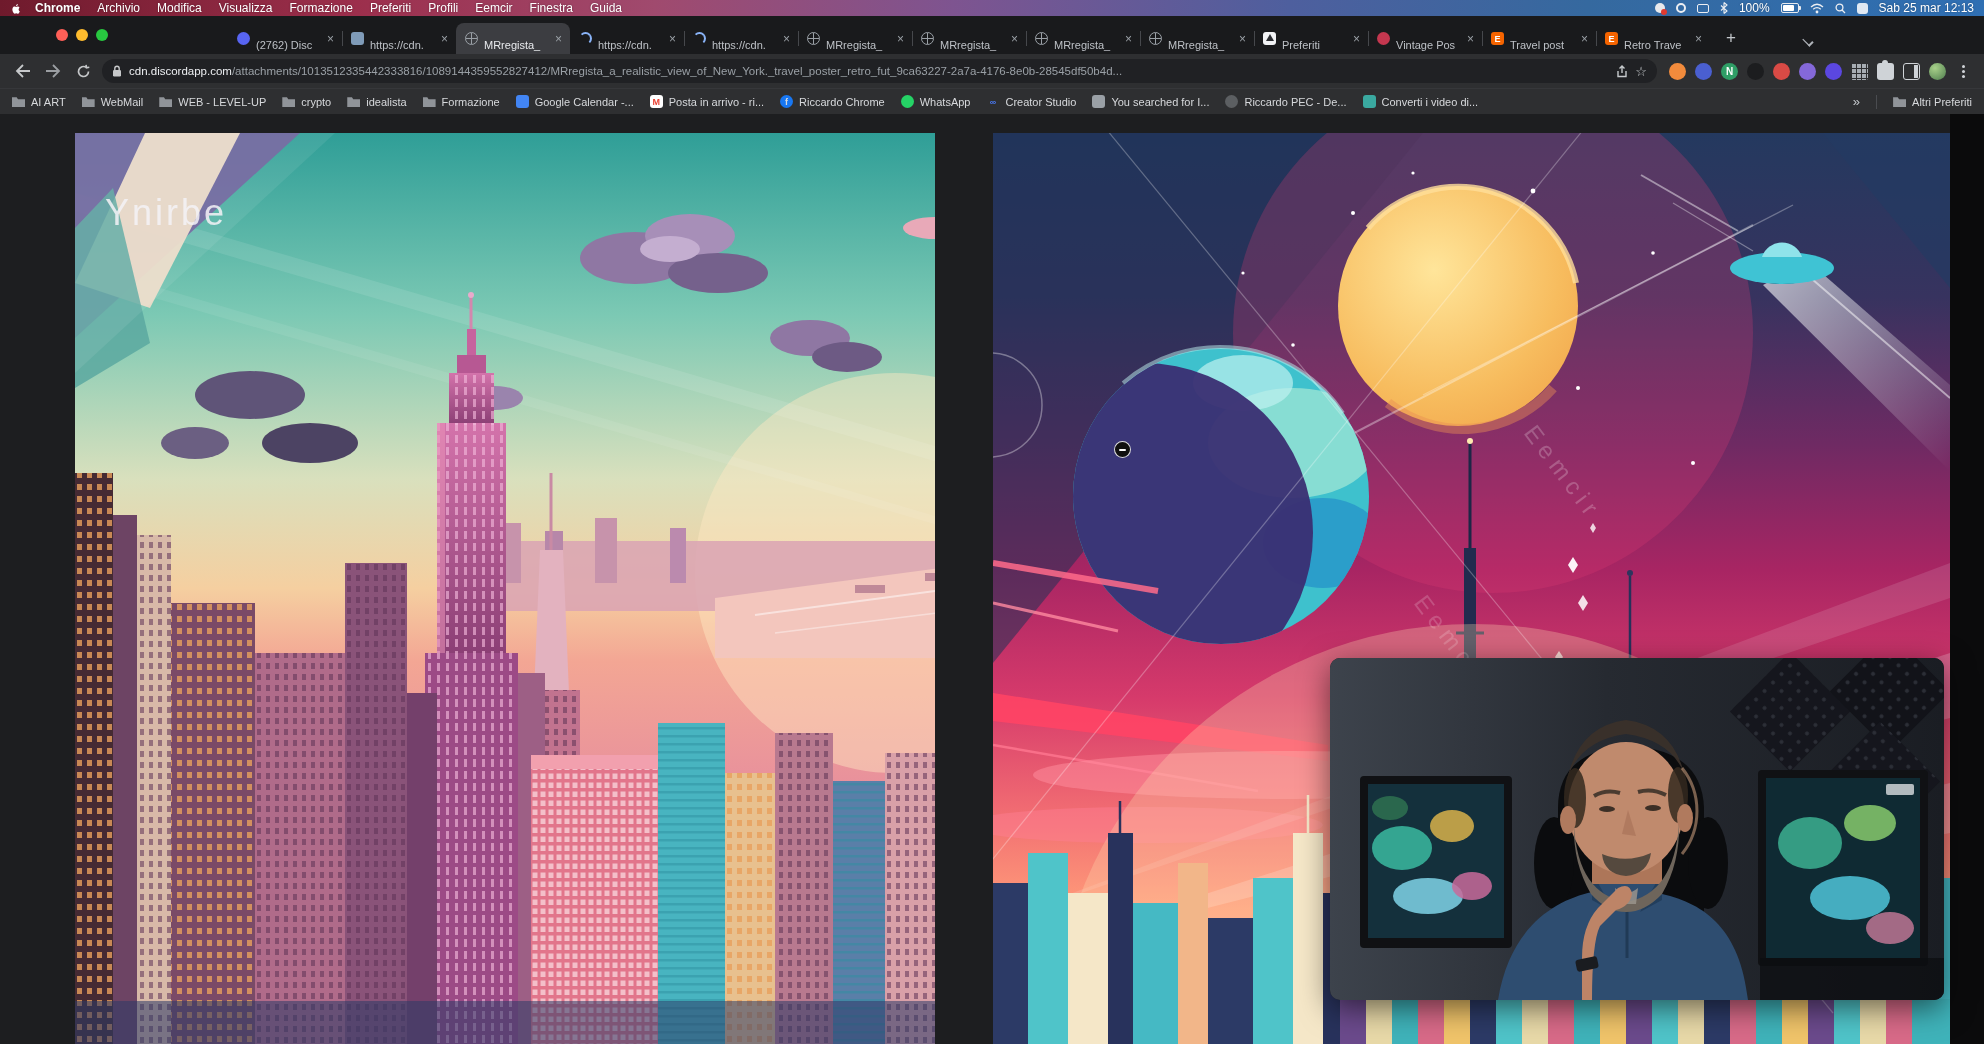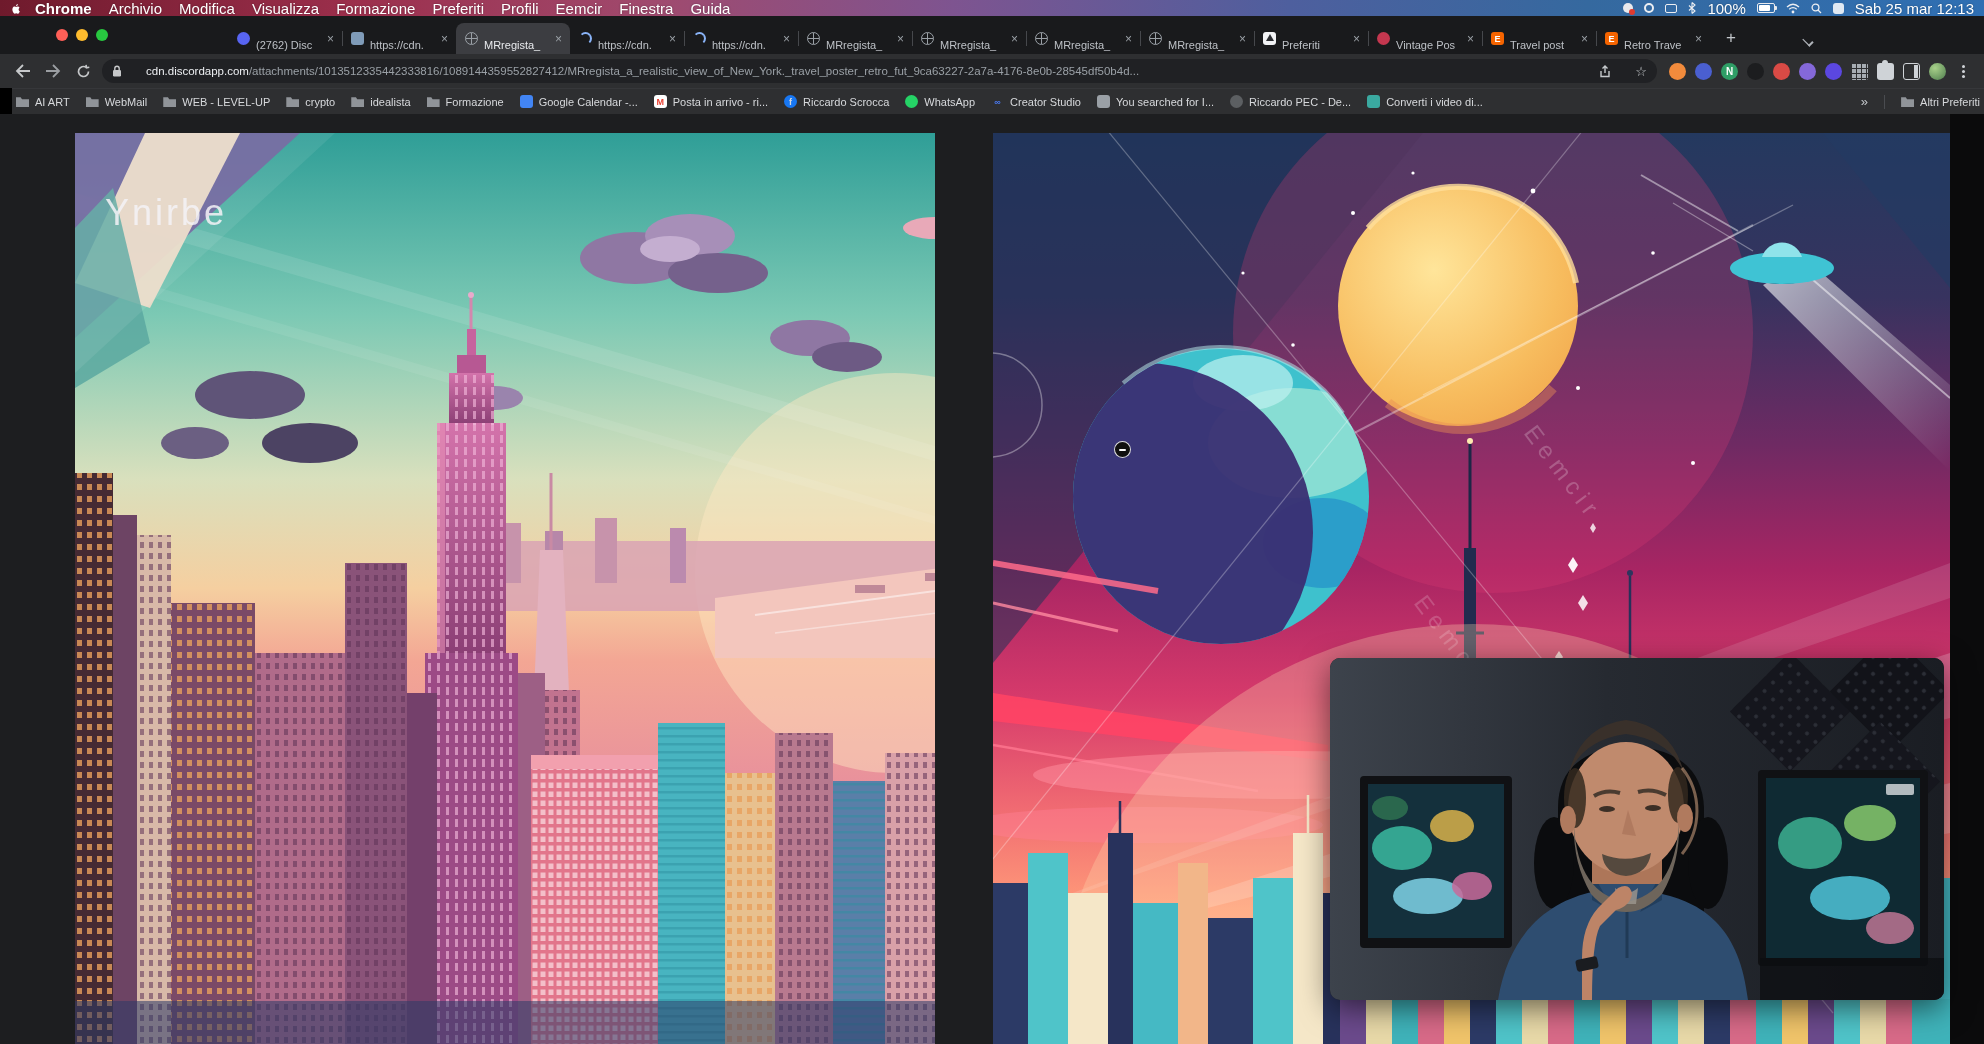--- a/index.html
+++ b/index.html
@@ -1,20 +1,20 @@
 <!DOCTYPE html>
 <html><head>
 <meta charset="utf-8">
 <style>
   html,body{margin:0;padding:0;background:#000;}
   body{width:1984px;height:1044px;position:relative;overflow:hidden;
        font-family:"Liberation Sans",sans-serif;-webkit-font-smoothing:antialiased;}
 
   
-  .menubar{height:16px;display:flex;align-items:center;padding:0 10px;font-size:15px;color:#fff;
+  .menubar{height:16px;display:flex;align-items:center;padding:0 10px;font-size:12px;color:#fff;
     background:linear-gradient(90deg,#6f1a2c 0%,#9c2f4c 18%,#a04a6e 33%,#7e5490 48%,#4e5f9e 65%,#35699f 80%,#2f6fb3 100%);}
   .menubar .apple{width:11px;height:11px;margin-right:14px;flex:0 0 auto;}
   .menu-items{display:flex;gap:17px;align-items:center;}
   .menu-item{white-space:nowrap;text-shadow:0 0 2px rgba(0,0,0,.35);}
   .menu-item.bold{font-weight:bold;}
   .menu-status{margin-left:auto;display:flex;align-items:center;gap:11px;}
   .st-ic{display:inline-block;position:relative;}
   .ic-rec{width:10px;height:10px;border-radius:50%;background:#e9e9ec;}
   .ic-rec::after{content:'';position:absolute;right:-2px;bottom:-2px;width:6px;height:6px;border-radius:50%;background:#e03a2f;}
   .ic-obs{width:10px;height:10px;border-radius:50%;border:2.5px solid #eceef2;box-sizing:border-box;}
@@ -49,43 +49,43 @@
           color:#c3c7cb;font-size:17px;border-radius:50%;}
   .tab-search{position:absolute;right:170px;bottom:9px;width:12px;height:12px;}
   .tab-search::before{content:'';position:absolute;left:1px;top:3px;width:8px;height:8px;
       border-right:2px solid #aeb2b8;border-bottom:2px solid #aeb2b8;transform:rotate(45deg) scale(1,.6);}
 
   
   .toolbar{height:34px;background:#2e2f31;display:flex;align-items:center;padding:0 12px;gap:8px;}
   .navbtn{width:22px;height:22px;display:flex;align-items:center;justify-content:center;border-radius:50%;flex:0 0 auto;}
   .navbtn svg{display:block}
   .urlpill{flex:1;height:24px;background:#202124;border-radius:13px;display:flex;align-items:center;
-           padding:0 10px;min-width:0;color:#e8eaed;font-size:11.5px;gap:24px;}
+           padding:0 10px;min-width:0;color:#e8eaed;font-size:11.5px;gap:7px;}
   .url-text{flex:1;min-width:0;overflow:hidden;white-space:nowrap;}
   .url-host{color:#eceef1;}
   .url-path{color:#9aa0a6;}
   .pill-ic{flex:0 0 auto;}
   .star{color:#c6cacd;font-size:13px;}
   .extrow{display:flex;align-items:center;gap:9px;flex:0 0 auto;margin-left:4px;}
   .ext{width:17px;height:17px;border-radius:4px;background:var(--c,#888);position:relative;
        display:flex;align-items:center;justify-content:center;font-size:10px;font-weight:bold;color:#fff;}
   .icon-dot{border-radius:50%;}
   .icon-grid{background-color:var(--c);background-image:linear-gradient(#2e2f31 1px,transparent 1px),linear-gradient(90deg,#2e2f31 1px,transparent 1px);background-size:5px 5px;border-radius:2px;}
   .icon-puzzle{border-radius:3px;}
   .icon-puzzle::before{content:'';position:absolute;top:-3px;left:5px;width:6px;height:6px;border-radius:50%;background:var(--c);}
   .icon-panel{background:transparent;border:1.5px solid #cfd3d7;border-radius:3px;box-sizing:border-box;}
   .icon-panel::after{content:'';position:absolute;right:1px;top:1px;bottom:1px;width:4px;background:#cfd3d7;}
   .icon-avatar{border-radius:50%;background:radial-gradient(circle at 35% 30%,#a8d08a,#4e7d4e);}
   .icon-kebab{background:transparent;}
   .icon-kebab::before{content:'';position:absolute;left:7px;top:2px;width:3px;height:3px;border-radius:50%;background:#cfd3d7;
       box-shadow:0 5px 0 #cfd3d7,0 10px 0 #cfd3d7;}
 
   
-  .bookmarks{height:26px;background:#2e2f31;display:flex;align-items:center;padding:0 4px;gap:16px;
-             font-size:11px;color:#d7d9dc;border-top:1px solid #36373a;box-sizing:border-box;margin-left:12px;}
+  .bookmarks{height:26px;background:#2e2f31;display:flex;align-items:center;padding:0 12px;gap:16px;
+             font-size:11px;color:#d7d9dc;border-top:1px solid #36373a;box-sizing:border-box;}
   .bm{display:flex;align-items:center;gap:6px;white-space:nowrap;}
   .bm-ic{width:13px;height:13px;border-radius:3px;display:flex;align-items:center;justify-content:center;
          font-size:9px;font-weight:bold;flex:0 0 auto;}
   .bm-folder{background:#909499;clip-path:polygon(0 18%,36% 18%,46% 32%,100% 32%,100% 92%,0 92%);border-radius:0;}
   .bm-spacer{flex:1;}
   .bm-overflow{color:#c3c7cb;font-size:13px;}
   .bm-sep{width:1px;height:14px;background:#4a4c50;}
 
   
   .content{position:absolute;left:0;right:0;top:114px;bottom:0;background:#1d1e20;}
@@ -294,21 +294,21 @@
     <div class="bm">
       <span class="bm-ic" style="background: rgb(66, 133, 244);"></span>
       <span>Google Calendar -...</span>
     </div>
     <div class="bm">
       <span class="bm-ic" style="background: rgb(255, 255, 255); color: rgb(234, 67, 53);">M</span>
       <span>Posta in arrivo - ri...</span>
     </div>
     <div class="bm">
       <span class="bm-ic" style="background: rgb(24, 119, 242); border-radius: 50%;">f</span>
-      <span>Riccardo Scrocca</span>
+      <span>Riccardo Chrome</span>
     </div>
     <div class="bm">
       <span class="bm-ic" style="background: rgb(37, 211, 102); border-radius: 50%;"></span>
       <span>WhatsApp</span>
     </div>
     <div class="bm">
       <span class="bm-ic" style="background: transparent; color: rgb(74, 123, 247);">∞</span>
       <span>Creator Studio</span>
     </div>
     <div class="bm">

